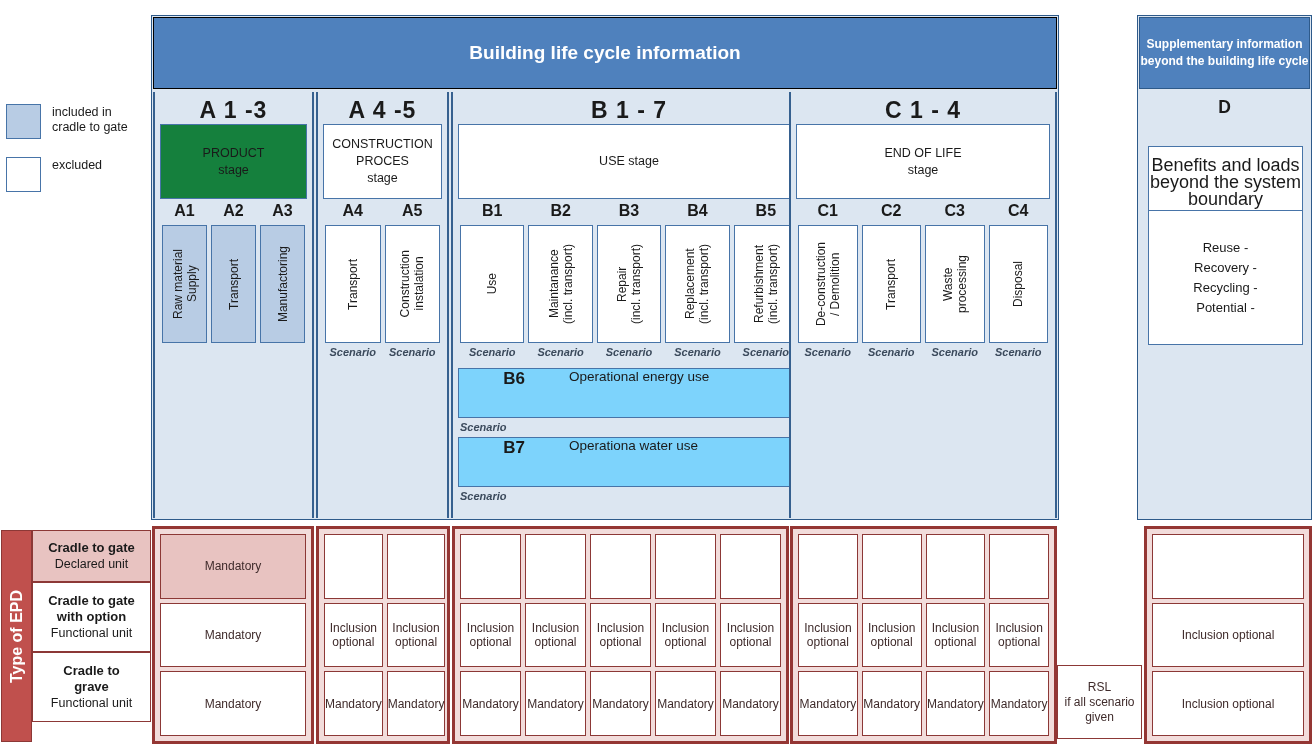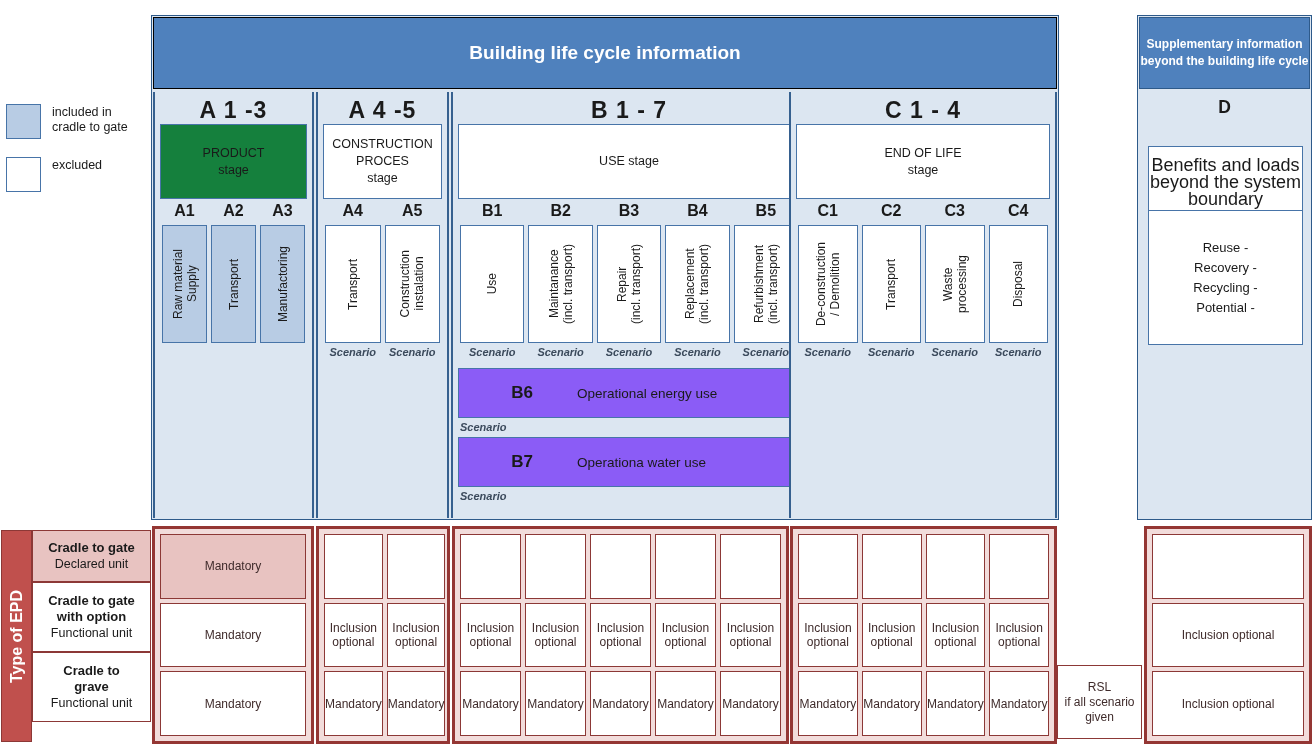--- a/index.html
+++ b/index.html
@@ -82,22 +82,22 @@
     text-align: center; white-space: pre-line;
   }
   .scenario {
     text-align: center; font-size: 11px; font-style: italic;
     font-weight: bold; color: #3b4a5c; height: 18px; padding-top: 3px;
   }
   .scenario.empty { visibility: hidden; }
 
   .wide-row { margin: 4px 5px 0 5px; }
   .wide-box {
-    height: 48px; border: 1px solid #4774a8; background: #8b5cf6;
-    display: flex; align-items: center; padding-left: 8px;
+    height: 48px; border: 1px solid #4774a8; background: #7dd3fc;
+    display: flex; align-items: flex-start;
   }
   .wide-code {
     font-weight: bold; font-size: 17px; width: 110px; text-align: center;
   }
   .wide-text { font-size: 13.5px; }
   .wide-scenario {
     font-size: 11px; font-style: italic; font-weight: bold;
     color: #3b4a5c; padding: 3px 0 0 2px;
   }
 

